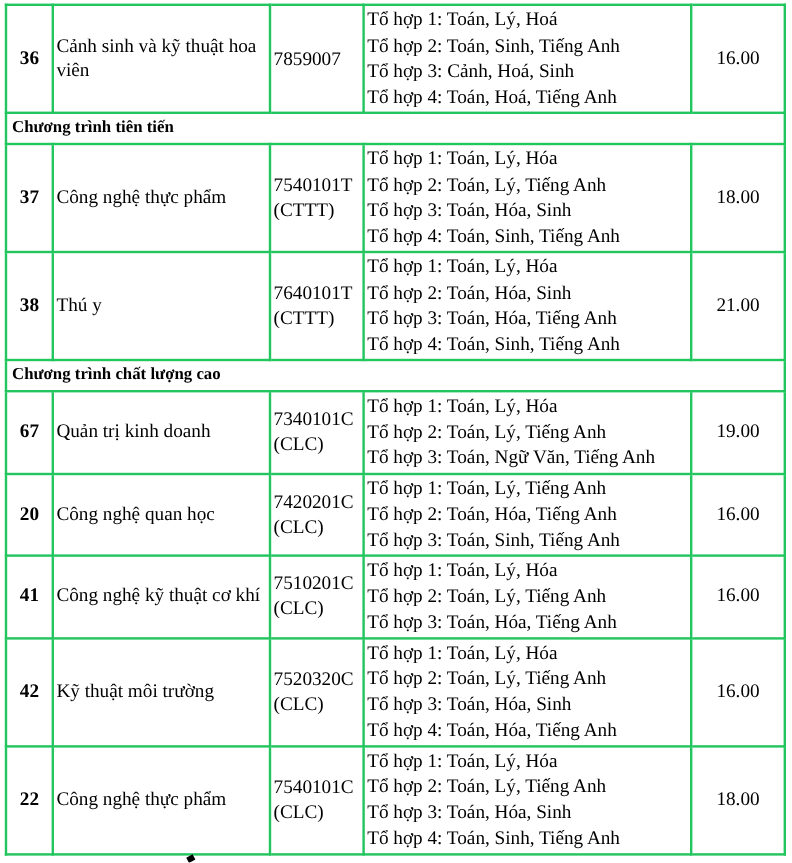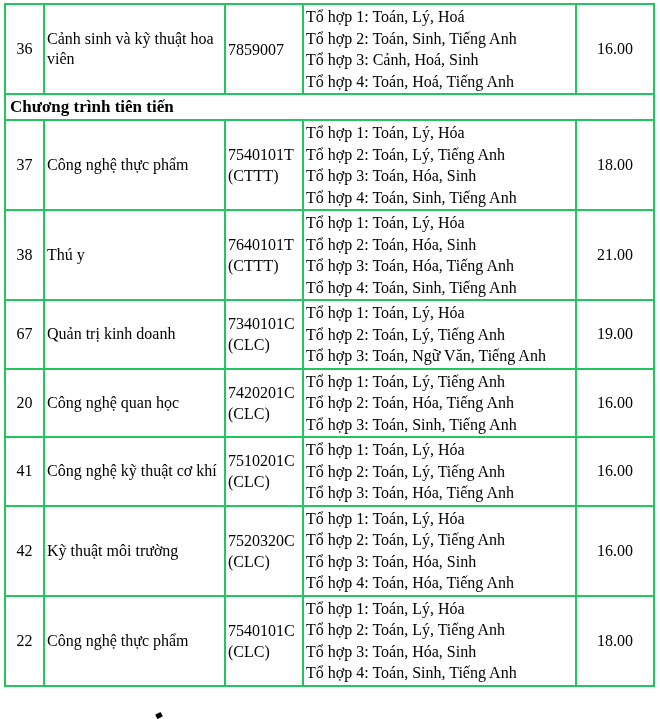--- a/index.html
+++ b/index.html
@@ -27,20 +27,21 @@
   table.score-table td {
     border: 2px solid #22c55e;
     vertical-align: middle;
     font-size: 16px;
     padding: 1px 2px;
     overflow: hidden;
   }
   td.c-stt {
     text-align: center;
     padding: 1px 2px;
+    font-weight: bold;
   }
   td.c-name {
     line-height: 20px;
     padding-left: 4px;
   }
   td.c-code {
     line-height: 21px;
     padding-left: 4px;
     padding-right: 0;
   }
@@ -52,21 +53,21 @@
   }
   td.c-combos .combo-line {
     line-height: 21.5px;
     white-space: nowrap;
   }
   td.c-score {
     text-align: center;
   }
   tr.section-row td {
     font-weight: bold;
-    font-size: 17px;
+    font-size: 14px;
     height: 22px;
     padding-left: 4px;
     line-height: 22px;
   }
   .fragment {
     position: absolute;
     left: 156px;
     top: 713px;
     width: 6px;
     height: 5px;
@@ -127,20 +128,23 @@
             <div class="code-line">(CTTT)</div>
           </td>
           <td class="c-combos">
             <div class="combo-line">Tổ hợp 1: Toán, Lý, Hóa</div>
             <div class="combo-line">Tổ hợp 2: Toán, Hóa, Sinh</div>
             <div class="combo-line">Tổ hợp 3: Toán, Hóa, Tiếng Anh</div>
             <div class="combo-line">Tổ hợp 4: Toán, Sinh, Tiếng Anh</div>
           </td>
           <td class="c-score">21.00</td>
         </tr>
+        <tr class="section-row">
+          <td colspan="5">Chương trình chất lượng cao</td>
+        </tr>
         <tr class="program-row">
           <td class="c-stt">67</td>
           <td class="c-name">Quản trị kinh doanh</td>
           <td class="c-code">
             <div class="code-line">7340101C</div>
             <div class="code-line">(CLC)</div>
           </td>
           <td class="c-combos">
             <div class="combo-line">Tổ hợp 1: Toán, Lý, Hóa</div>
             <div class="combo-line">Tổ hợp 2: Toán, Lý, Tiếng Anh</div>

